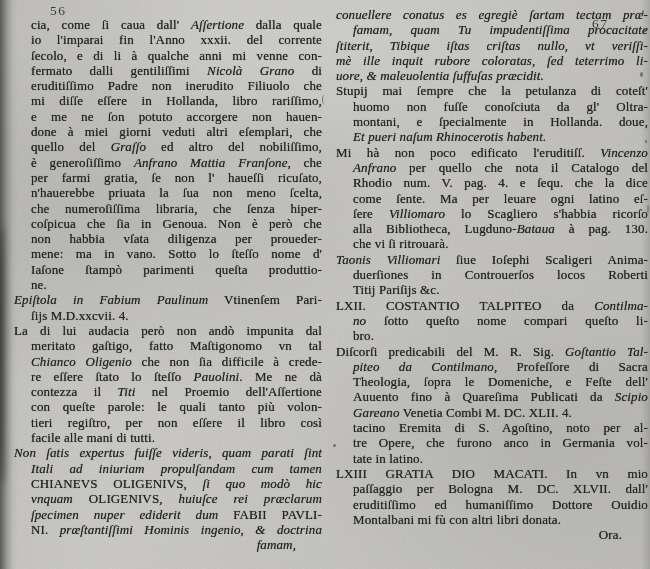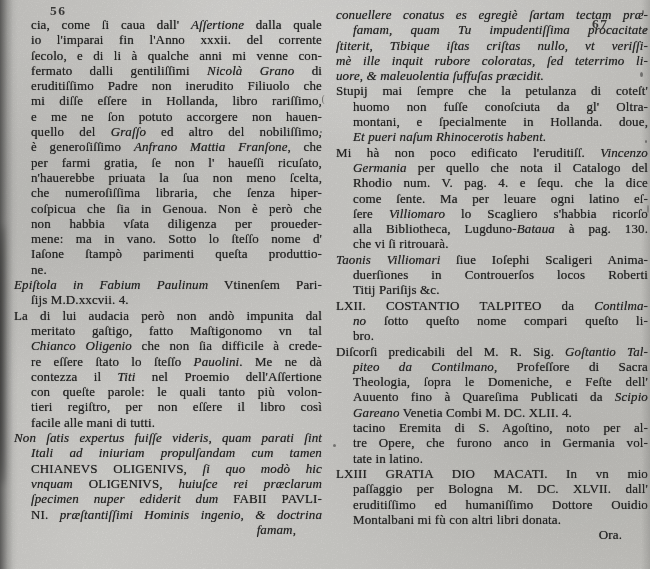--- a/index.html
+++ b/index.html
@@ -12,21 +12,21 @@
       linear-gradient(103deg,#cfcecb,#dbdad7 28%,#d5d4d1 58%,#cdccc8);
     font-family:"Liberation Serif","DejaVu Serif",serif;
     color:var(--ink,#1a1a1a);
   }
   .edge-left{position:absolute;left:0;top:0;bottom:0;width:18px;pointer-events:none;
     background:linear-gradient(to right, rgba(14,14,14,0.62), rgba(55,55,55,0.28) 42%, rgba(120,120,118,0.10) 72%, transparent);}
   .edge-left2{position:absolute;left:-4px;top:225px;height:260px;width:13px;pointer-events:none;
     background:linear-gradient(to right, rgba(0,0,0,0.55), transparent);filter:blur(3px);border-radius:50%;}
   .edge-right{position:absolute;right:0;top:0;bottom:0;width:9px;pointer-events:none;
     background:linear-gradient(to left, rgba(70,70,68,0.20), transparent);}
-  .pagenum{position:absolute;font-size:13.5px;letter-spacing:1.5px;font-weight:bold;opacity:0.88;}
+  .pagenum{position:absolute;font-size:13.5px;letter-spacing:1.5px;font-weight:normal;opacity:0.88;}
   .pn-left{left:50px;top:3px;}
   .pn-right{left:592px;top:16px;}
   .col{position:absolute;font-size:13px;line-height:15.3px;letter-spacing:0.12px;
     filter:blur(0.26px);text-shadow:0 0 0.7px rgba(25,25,25,0.8);}
   .col-left{left:14px;top:17px;width:308px;}
   .col-right{left:336px;top:7px;width:312px;}
   .line{text-align:justify;text-align-last:justify;white-space:normal;}
   .line.ind{padding-left:17px;}
   .line.nojust{text-align:right;text-align-last:left;}
   .line.aright{text-align:right;text-align-last:right;padding-right:26px;}
@@ -56,20 +56,21 @@
   <div class="pagenum pn-right">67</div>
 
   <div class="col col-left" id="col-left">
       <div class="line ind"><span class="rm">cia, come ſi caua dall' </span><span class="it">Aſſertione</span><span class="rm"> dalla quale</span></div>
       <div class="line ind"><span class="rm">io l'imparai fin l'Anno xxxii. del corrente</span></div>
       <div class="line ind"><span class="rm">ſecolo, e di li à qualche anni mi venne con-</span></div>
       <div class="line ind"><span class="rm">fermato dalli gentiliſſimi </span><span class="it">Nicolà Grano</span><span class="rm"> di</span></div>
       <div class="line ind"><span class="rm">eruditiſſimo Padre non inerudito Filiuolo che</span></div>
       <div class="line ind"><span class="rm">mi diſſe eſſere in Hollanda, libro rariſſimo,</span></div>
       <div class="line ind"><span class="rm">e me ne ſon potuto accorgere non hauen-</span></div>
+      <div class="line ind"><span class="rm">done à miei giorni veduti altri eſemplari, che</span></div>
       <div class="line ind"><span class="rm">quello del </span><span class="it">Graſſo</span><span class="rm"> ed altro del nobiliſſimo,</span></div>
       <div class="line ind"><span class="rm">è generoſiſſimo </span><span class="it">Anfrano Mattia Franſone</span><span class="rm">, che</span></div>
       <div class="line ind"><span class="rm">per farmi gratia, ſe non l' haueſſi ricuſato,</span></div>
       <div class="line ind"><span class="rm">n'hauerebbe priuata la ſua non meno ſcelta,</span></div>
       <div class="line ind"><span class="rm">che numeroſiſſima libraria, che ſenza hiper-</span></div>
       <div class="line ind"><span class="rm">coſpicua che ſia in Genoua. Non è però che</span></div>
       <div class="line ind"><span class="rm">non habbia vſata diligenza per proueder-</span></div>
       <div class="line ind"><span class="rm">mene: ma in vano. Sotto lo ſteſſo nome d'</span></div>
       <div class="line ind"><span class="rm">Iaſone ſtampò parimenti queſta produttio-</span></div>
       <div class="line ind nojust"><span class="rm">ne.</span></div>
@@ -95,21 +96,21 @@
       <div class="line"><span class="it">conuellere conatus es egregiè ſartam tectam præ-</span></div>
       <div class="line ind"><span class="it">famam, quam Tu impudentiſſima procacitate</span></div>
       <div class="line"><span class="it">ſtiterit, Tibique iſtas criſtas nullo, vt veriſſi-</span></div>
       <div class="line"><span class="it">mè ille inquit rubore coloratas, ſed teterrimo li-</span></div>
       <div class="line nojust"><span class="it">uore, &amp; maleuolentia ſuffuſas præcidit.</span></div>
       <div class="line"><span class="rm">Stupij mai ſempre che la petulanza di coteſt'</span></div>
       <div class="line ind"><span class="rm">huomo non fuſſe conoſciuta da gl' Oltra-</span></div>
       <div class="line ind"><span class="rm">montani, e ſpecialmente in Hollanda. doue,</span></div>
       <div class="line ind nojust"><span class="it">Et pueri naſum Rhinocerotis habent.</span></div>
       <div class="line"><span class="rm">Mi hà non poco edificato l'eruditiſſ. </span><span class="it">Vincenzo</span></div>
-      <div class="line ind"><span class="it">Germania</span><span class="rm"> per quello che nota il Catalogo del</span></div>
+      <div class="line ind"><span class="it">Anfrano</span><span class="rm"> per quello che nota il Catalogo del</span></div>
       <div class="line ind"><span class="rm">Rhodio num. V. pag. 4. e ſequ. che la dice</span></div>
       <div class="line ind"><span class="rm">come ſente. Ma per leuare ogni latino eſ-</span></div>
       <div class="line ind"><span class="rm">ſere </span><span class="it">Villiomaro</span><span class="rm"> lo Scagliero s'habbia ricorſo</span></div>
       <div class="line ind"><span class="rm">alla Bibliotheca, Lugduno-</span><span class="it">Bataua</span><span class="rm"> à pag. 130.</span></div>
       <div class="line ind nojust"><span class="rm">che vi ſi ritrouarà.</span></div>
       <div class="line"><span class="it">Taonis Villiomari</span><span class="rm"> ſiue Ioſephi Scaligeri Anima-</span></div>
       <div class="line ind"><span class="rm">duerſiones in Controuerſos locos Roberti</span></div>
       <div class="line ind nojust"><span class="rm">Titij Pariſijs &amp;c.</span></div>
       <div class="line"><span class="rm">LXII. COSTANTIO TALPITEO da </span><span class="it">Contilma-</span></div>
       <div class="line ind"><span class="it">no</span><span class="rm"> ſotto queſto nome compari queſto li-</span></div>

